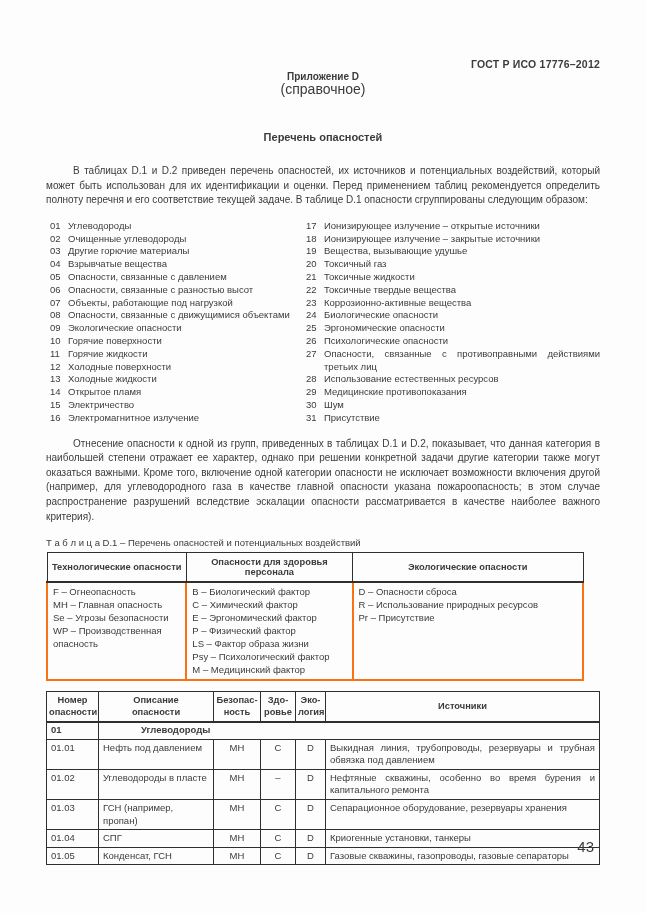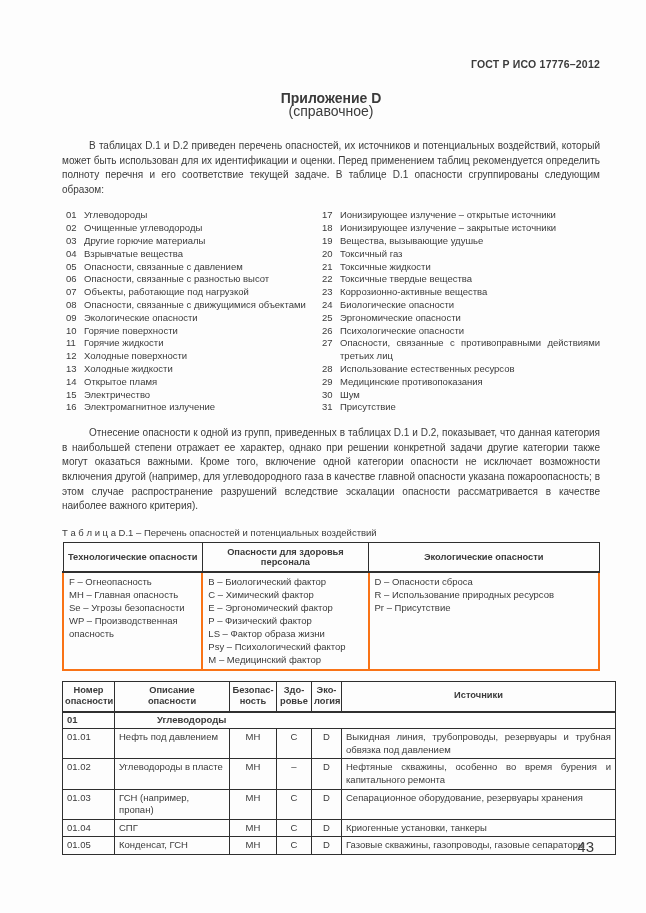--- a/index.html
+++ b/index.html
@@ -3,31 +3,31 @@
 <meta charset="utf-8">
 <style>
   * { margin:0; padding:0; box-sizing:border-box; }
   html,body { background:#ffffff; }
   .page {
     position:relative;
     width:646px; height:913px;
     background:#fdfdfd;
     font-family:"Liberation Sans", sans-serif;
     color:#3b3b3b;
-    padding:58px 46px 0 62px;
+    padding:58px 46px 0 46px;
     overflow:hidden;
   }
   .doc-number {
     text-align:right;
     font-size:10.5px; font-weight:bold;
     letter-spacing:0.2px;
   }
   .appendix-label {
-    text-align:center; font-weight:bold; font-size:14px;
-    margin-top:22px; line-height:13px;
+    text-align:center; font-weight:bold; font-size:10px;
+    line-height:13px;
   }
   .appendix-note {
     text-align:center; font-weight:normal; font-size:14px; line-height:13px;
   }
   .doc-title {
     text-align:center; font-weight:bold; font-size:11px;
     margin-top:35px;
   }
   .para {
     margin-top:21px;
@@ -107,20 +107,21 @@
 </head>
 <body>
 
 <div class="page">
 
   <div class="doc-number">ГОСТ Р ИСО 17776–2012</div>
 
   <div class="appendix-label">Приложение D</div>
   <div class="appendix-note">(справочное)</div>
 
+  <div class="doc-title">Перечень опасностей</div>
 
   <div class="para">В таблицах D.1 и D.2 приведен перечень опасностей, их источников и потенциальных воздействий, который может быть использован для их идентификации и оценки. Перед применением таблиц рекомендуется определить полноту перечня и его соответствие текущей задаче. В таблице D.1 опасности сгруппированы следующим образом:</div>
 
   <div class="hazard-list">
     <div class="hazard-col left">
 
         <div class="hazard-item">
           <span class="num">01</span>
           <span class="txt">Углеводороды</span>
         </div>

